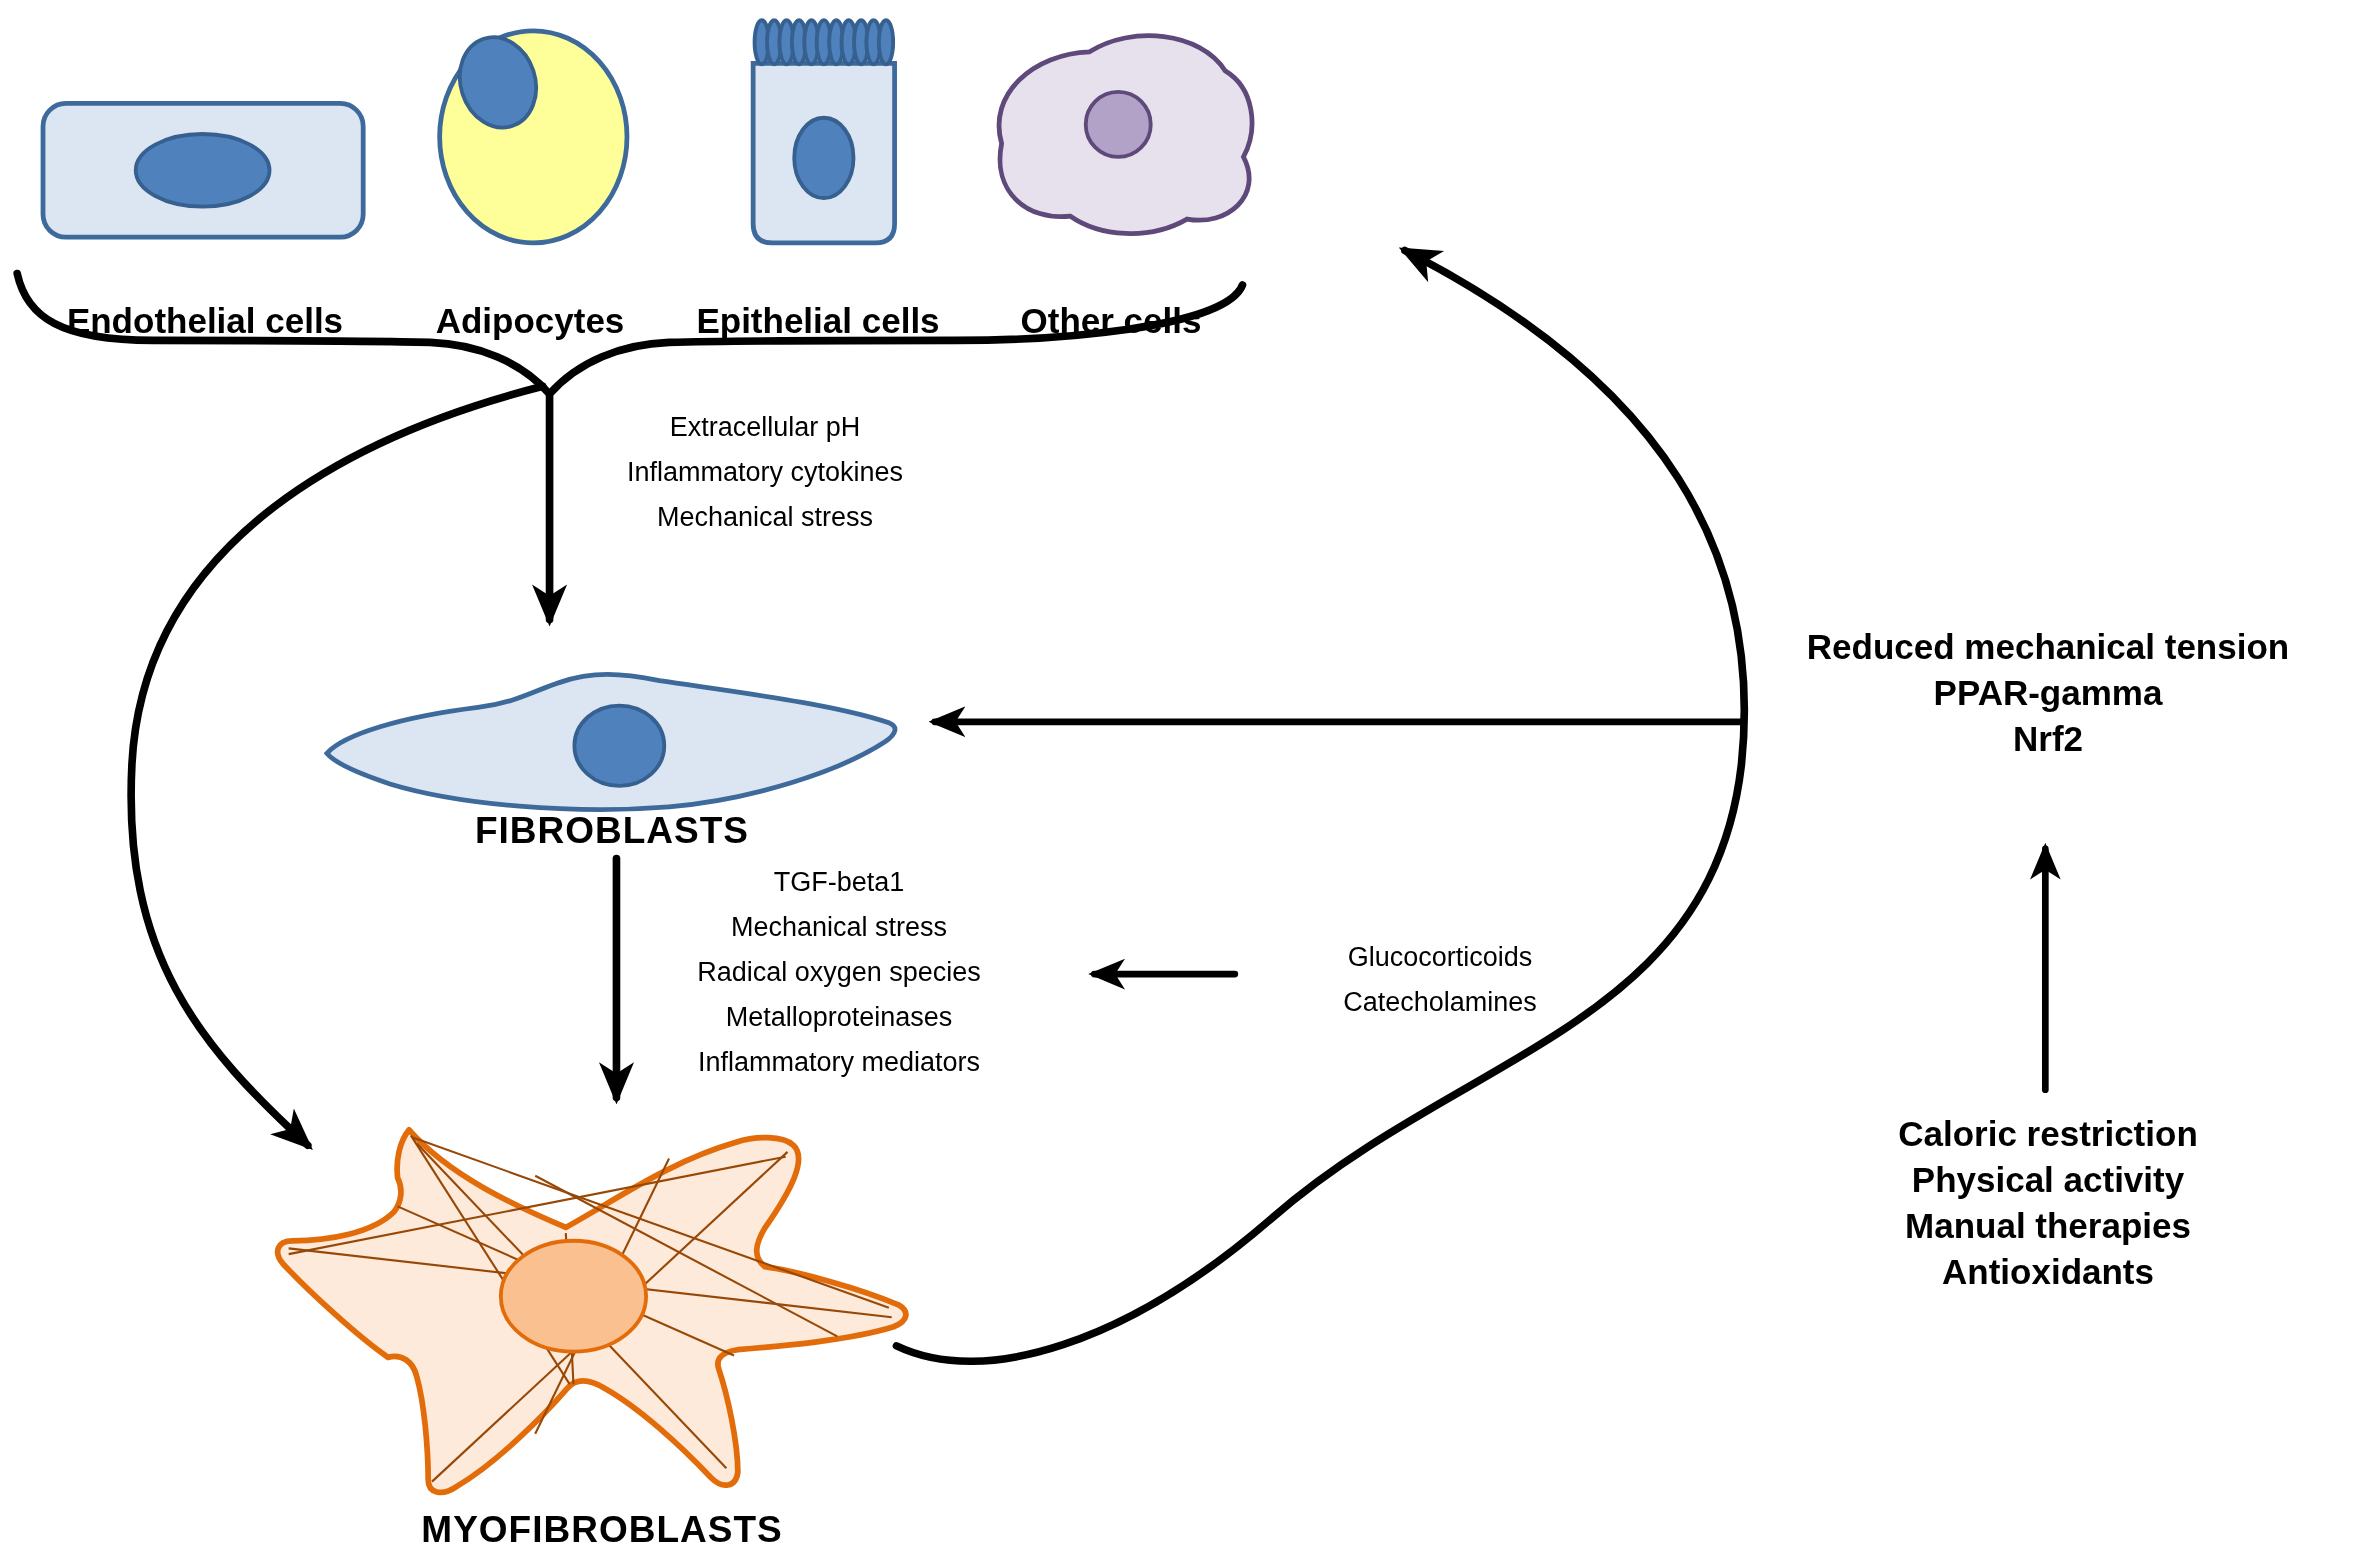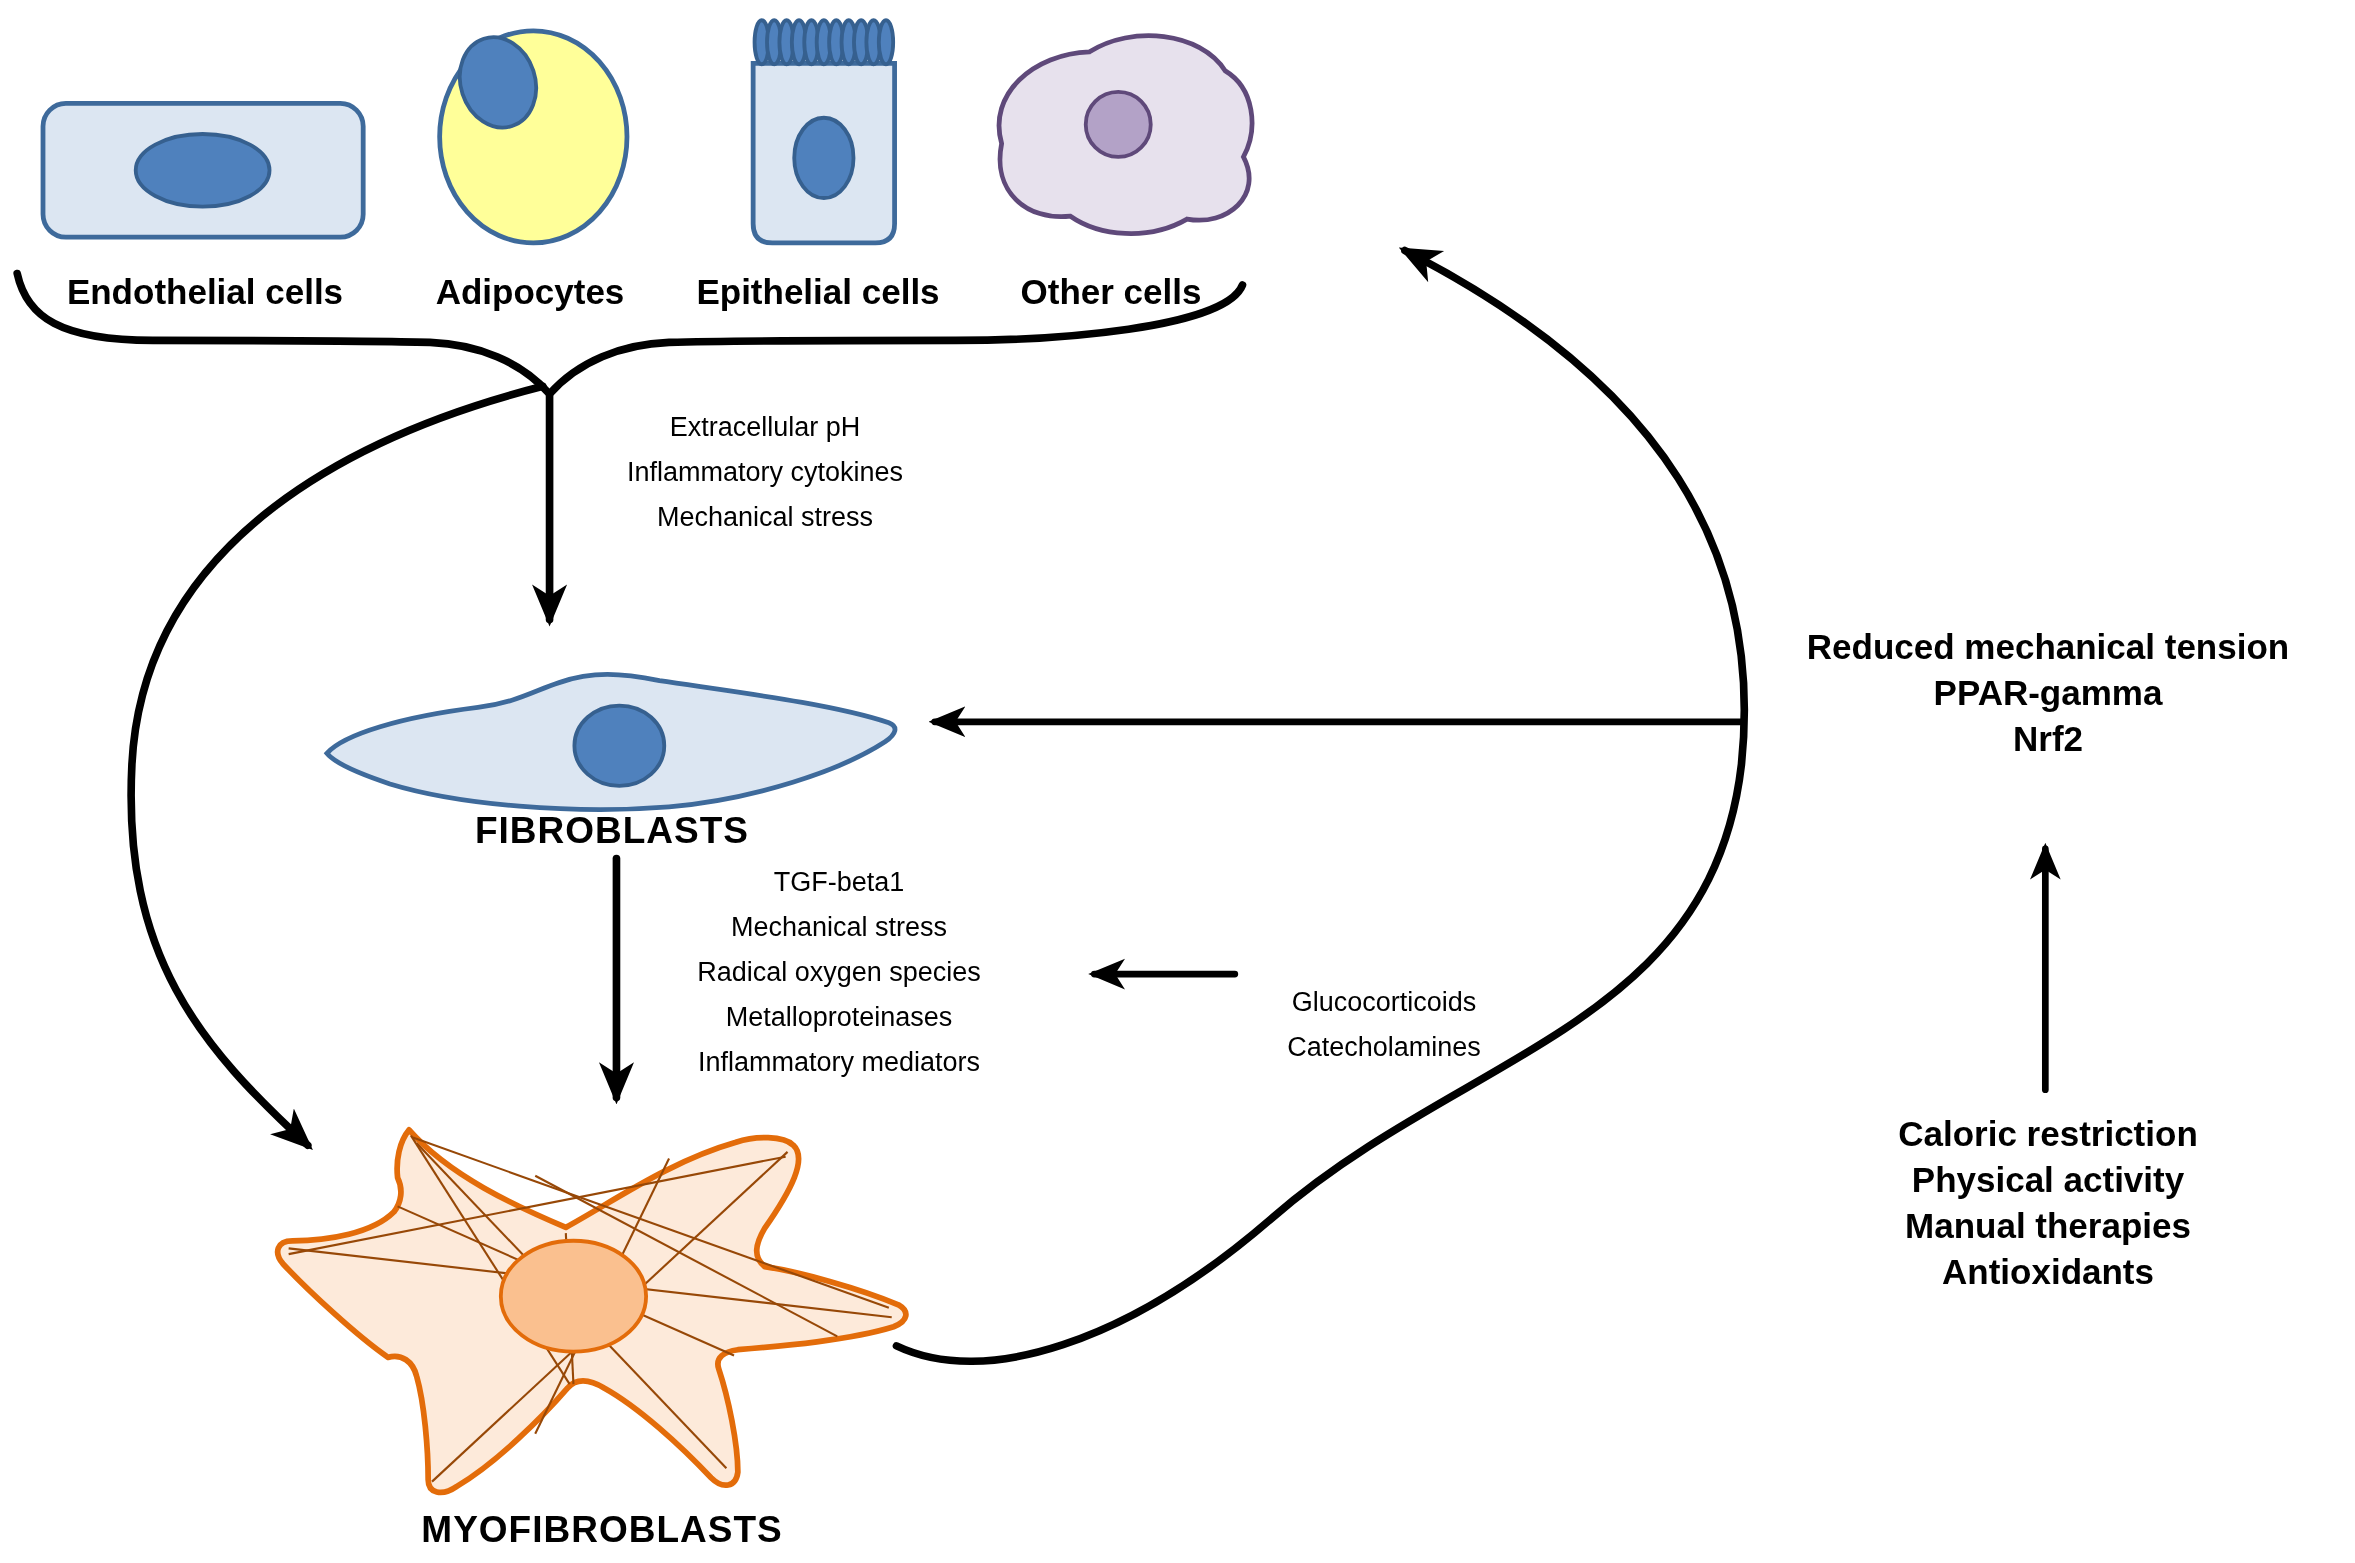--- a/index.html
+++ b/index.html
@@ -28,21 +28,21 @@
   .stage svg{position:absolute;left:0;top:0;}
   .txt{
     position:absolute;
     transform:translateX(-50%);
     text-align:center;
     color:#000;
     white-space:nowrap;
     line-height:45px;
     font-size:27px;
   }
-  .cell-label{font-weight:bold;font-size:35px;line-height:38px;}
+  .cell-label{font-weight:bold;font-size:35px;line-height:38px;margin-top:29px;}
   .big-label{font-weight:bold;font-size:37px;line-height:40px;letter-spacing:1px;}
   .side-block{font-weight:bold;font-size:35px;line-height:46px;}
   .blue-cell{fill:var(--blue-fill);stroke:var(--blue-outline);stroke-width:5;}
   .blue-nucleus{fill:var(--nucleus-blue);stroke:var(--nucleus-blue-dark);stroke-width:4;}
   .yellow-cell{fill:var(--yellow-fill);stroke:var(--blue-outline);stroke-width:5;}
   .purple-cell{fill:var(--purple-fill);stroke:var(--purple-outline);stroke-width:5;}
   .purple-nucleus{fill:var(--purple-nucleus);stroke:var(--purple-outline);stroke-width:4;}
   .orange-cell{fill:var(--orange-fill);stroke:var(--orange-outline);stroke-width:6;stroke-linejoin:round;}
   .orange-nucleus{fill:var(--orange-nucleus);stroke:var(--orange-outline);stroke-width:4;}
   .fiber{stroke:var(--fiber-color);stroke-width:2.2;fill:none;}
@@ -193,21 +193,21 @@
   <div class="txt big-label" style="left:612px;top:811px;">FIBROBLASTS</div>
 
   <div class="txt" style="left:839px;top:860px;">
     <div>TGF-beta1</div>
     <div>Mechanical stress</div>
     <div>Radical oxygen species</div>
     <div>Metalloproteinases</div>
     <div>Inflammatory mediators</div>
   </div>
 
-  <div class="txt" style="left:1384px;top:935px;margin-top:45px;">
+  <div class="txt" style="left:1440px;top:935px;">
     <div>Glucocorticoids</div>
     <div>Catecholamines</div>
   </div>
 
   <div class="txt side-block" style="left:2048px;top:624px;">
     <div>Reduced mechanical tension</div>
     <div>PPAR-gamma</div>
     <div>Nrf2</div>
   </div>
 

